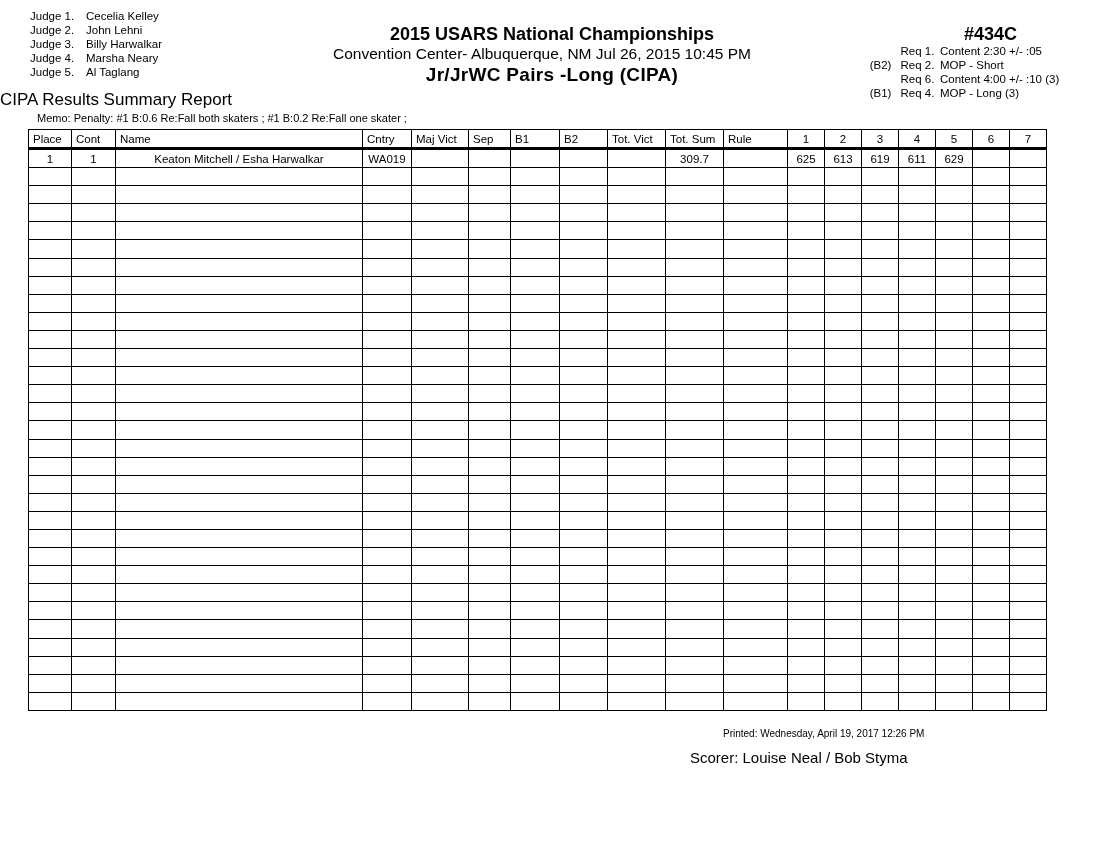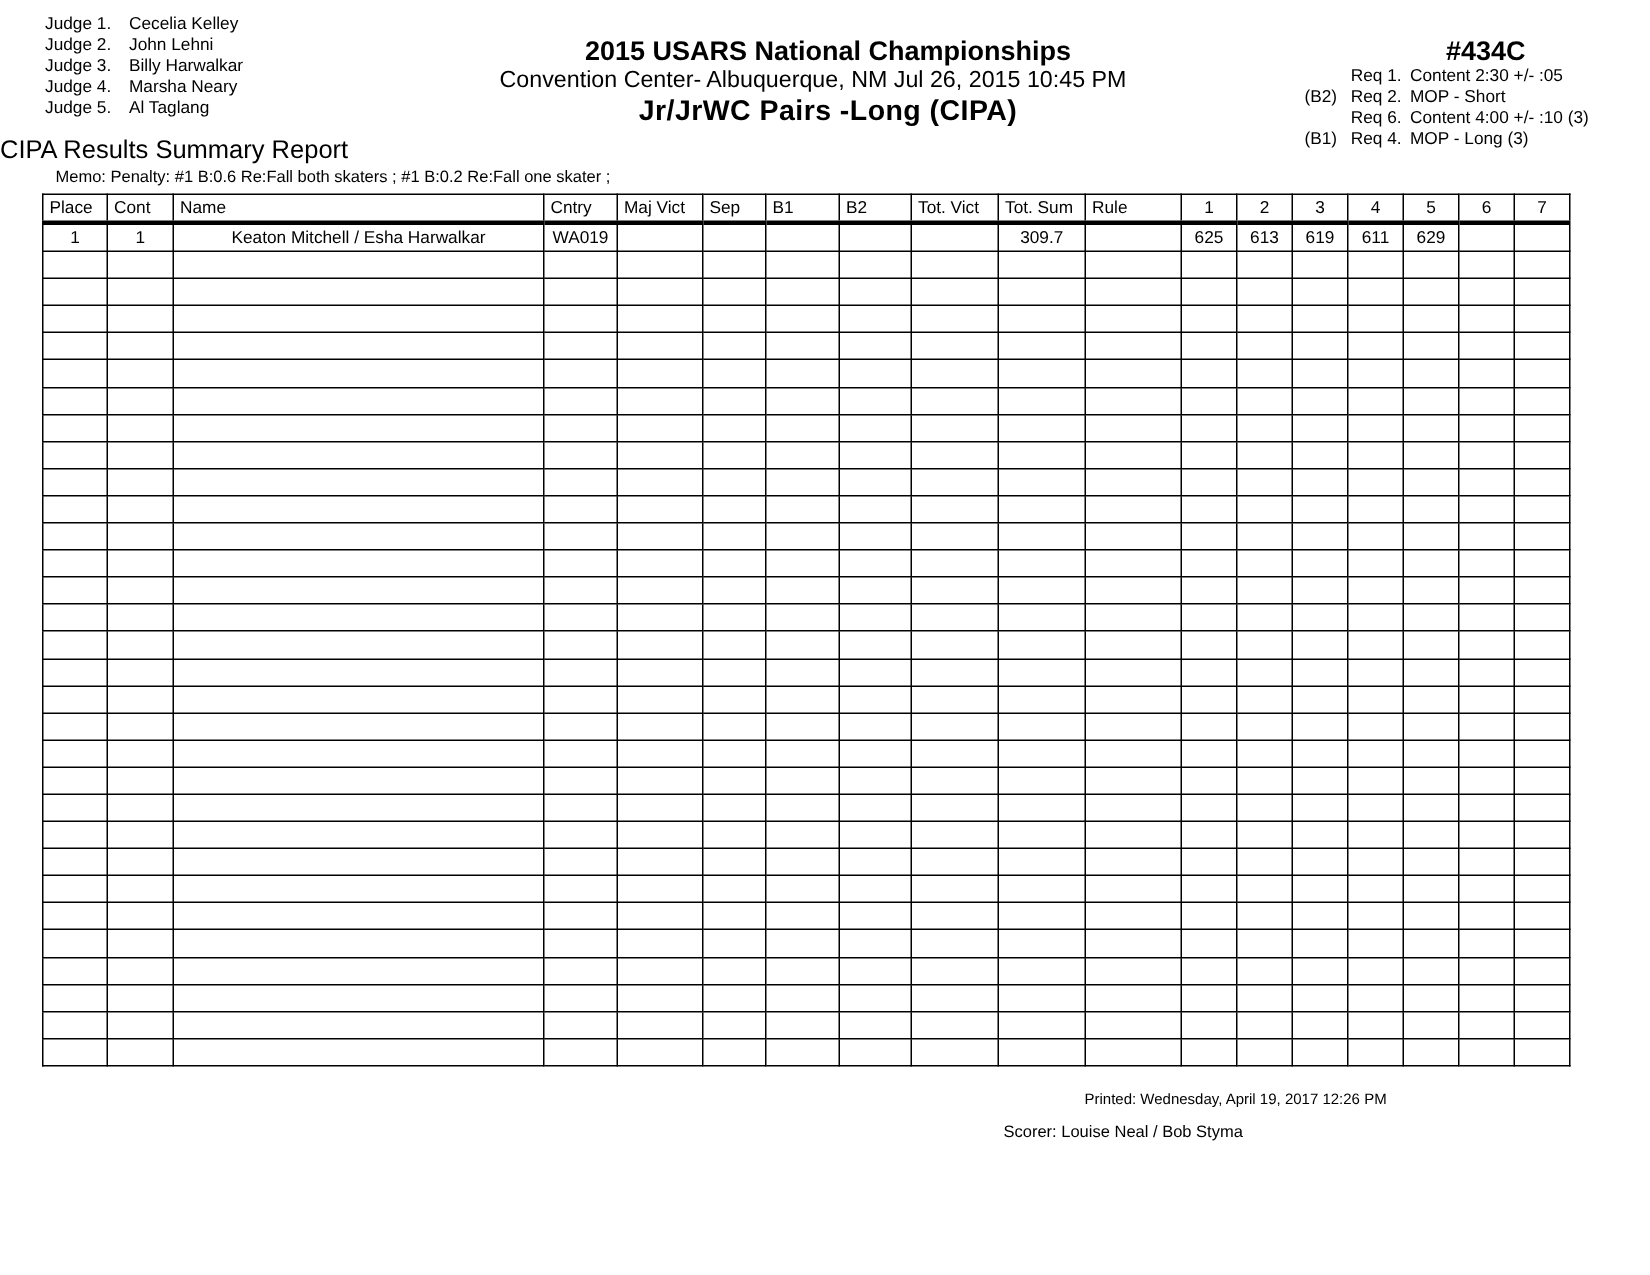--- a/index.html
+++ b/index.html
@@ -39,21 +39,21 @@
     border: 1.5px solid #000; padding: 0 4px; height: 17.1px;
     font-weight: normal; overflow: hidden; white-space: nowrap;
   }
   table.results thead th { height: 17px; text-align: left; border-bottom: 3px solid #000; }
   table.results thead th.c { text-align: center; }
   table.results td.c { text-align: center; }
   table.results td.l { text-align: center; }
 
   
   .printed { left: 690px; top: 728px; font-size: 10px; margin-left: 33px; }
-  .scorer  { left: 669px; top: 749px; font-size: 11px; }
+  .scorer  { left: 690px; top: 749px; font-size: 15px; }
 </style>
 </head>
 <body>
 
 <div class="abs judges">
   <div class="row">
       <span class="lbl">Judge  1.</span>
       <span>Cecelia Kelley</span>
     </div>
   <div class="row">

